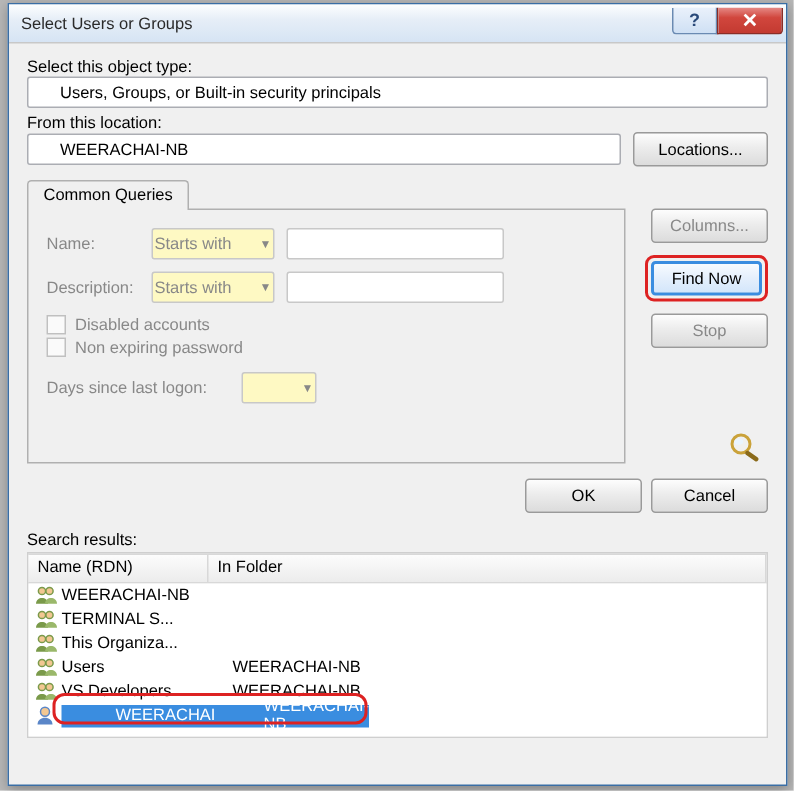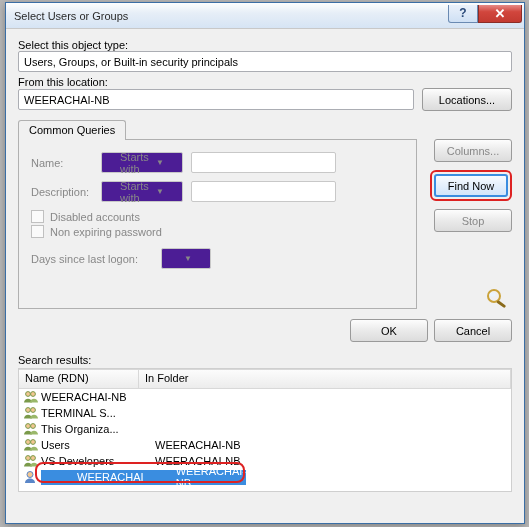--- a/index.html
+++ b/index.html
@@ -7,31 +7,31 @@
 .dialog { position: absolute; top: 2px; left: 5px; width: 520px; height: 522px; background: #f0f0f0; border: 1px solid #3a6ea5; box-shadow: 0 2px 8px rgba(0,0,0,.3); }
 .titlebar { height: 26px; background: linear-gradient(#fdfefe,#e6eef7 40%,#d6e4f4); display: flex; align-items: center; padding-left: 8px; border-bottom: 1px solid #c8c8c8; }
 .titlebar span { color: #2a2a2a; }
 .titlebar .spacer { flex: 1; }
 .tbtn { width: 30px; height: 18px; margin-top:-4px; border: 1px solid #6a8ab2; border-top:none; background: linear-gradient(#eaf1fb,#cfe0f4); display:flex; align-items:center; justify-content:center; color:#2a4a7a; font-weight:bold; }
 .tbtn.help { border-radius: 0 0 0 3px; font-size:12px; }
 .tbtn.close { width: 44px; background: linear-gradient(#e68a86,#d1463d 40%,#c33a31); color:#fff; border-color:#8a2d27; border-radius:0 0 3px 0; margin-right:2px; font-size:13px; }
 .body { padding: 10px 12px 0 12px; }
 .row { display:flex; align-items:center; margin-bottom:4px; gap:8px; }
 .lbl { color:#000; }
-.editline { flex:1; height:21px; background:#fff; border:1px solid #abadb3; padding:2px 5px; color:#000; display:flex; align-items:center; border-radius:2px; }
+.editline { flex:1; height:21px; background:#fff; border:1px solid #abadb3; padding:2px 21px; color:#000; display:flex; align-items:center; border-radius:2px; }
 .btn { height:23px; min-width:90px; padding:0 8px; background:linear-gradient(#fdfdfd,#ececec 45%,#dcdcdc); border:1px solid #9a9a9a; border-radius:3px; color:#000; text-align:center; display:flex; align-items:center; justify-content:center; cursor:default; }
 .btn.dim { color:#888; }
 .tabset { margin-top:8px; }
 .tabhdr { display:flex; }
 .tab { padding:3px 10px 4px; background:#f0f0f0; border:1px solid #b0b0b0; border-bottom:none; border-radius:3px 3px 0 0; position:relative; top:1px; }
 .tabpanel { border:1px solid #b0b0b0; padding:12px 12px 10px 12px; height:170px; background:#f0f0f0; display:flex; }
 .left { width:330px; }
 .gridrow { display:flex; align-items:center; margin-bottom:8px; }
 .gridrow .glabel { width:70px; color:#888; }
-.combo { width:82px; height:21px; border:1px solid #c8c8c8; background:#4c1d95; display:flex; align-items:center; justify-content:space-between; padding:0 18px; border-radius:2px; color:#888; }
+.combo { width:82px; height:21px; border:1px solid #c8c8c8; background:#fef9c3; display:flex; align-items:center; justify-content:space-between; padding:0 1px; border-radius:2px; color:#888; }
 .combo .arrow { font-size:8px; color:#888; }
 .txt { width:145px; height:21px; margin-left:8px; border:1px solid #c8c8c8; background:#fff; border-radius:2px; }
 .chk { display:flex; align-items:center; gap:6px; margin:2px 0; color:#888; }
 .chk .box { width:13px; height:13px; border:1px solid #c0c0c0; background:#fafafa; }
 .right { width:85px; margin-left:auto; display:flex; flex-direction:column; gap:8px; align-items:flex-end; }
 .right .btn { min-width:78px; }
 .findnow { border:2px solid #d22; border-radius:6px; padding:2px; }
 .findnow .btn { border:2px solid #3a8de0; min-width:74px; background:linear-gradient(#f7fbff,#e6f0fc 45%,#d3e6fb); }
 .magnifier { width:28px; height:22px; align-self:flex-end; margin-top:auto; display:flex; align-items:center; justify-content:center; font-size:18px; }
 .okrow { display:flex; justify-content:flex-end; gap:6px; padding:10px 0 8px; }

